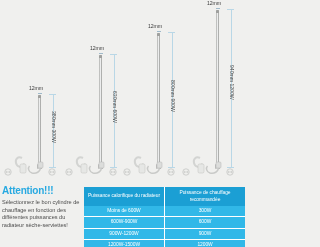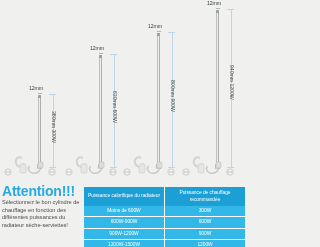--- a/index.html
+++ b/index.html
@@ -73,21 +73,21 @@
   
   .plug-wrap{position:absolute;}
   .plug-wrap svg{display:block;overflow:visible;}
 
   
   #attention{
     position:absolute;
     left:2px;top:186px;width:78px;
   }
   .att-title{
-    font-size:14px;
+    font-size:10px;
     font-weight:bold;
     color:#27a9e1;
     letter-spacing:-0.2px;
     margin:0 0 3px 0;
     line-height:10px;
   }
   .att-body{
     font-size:5.6px;
     color:#4d4d4d;
     line-height:7.6px;

